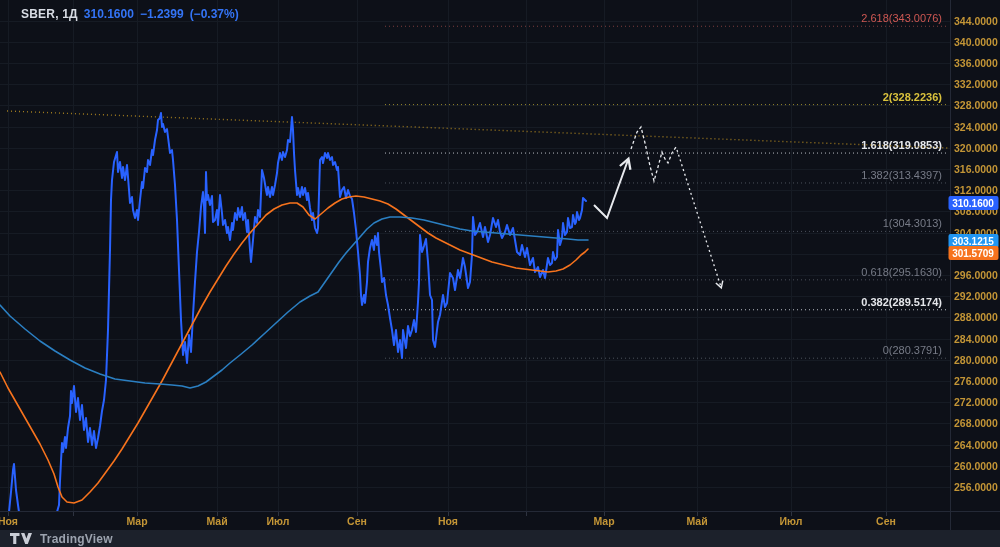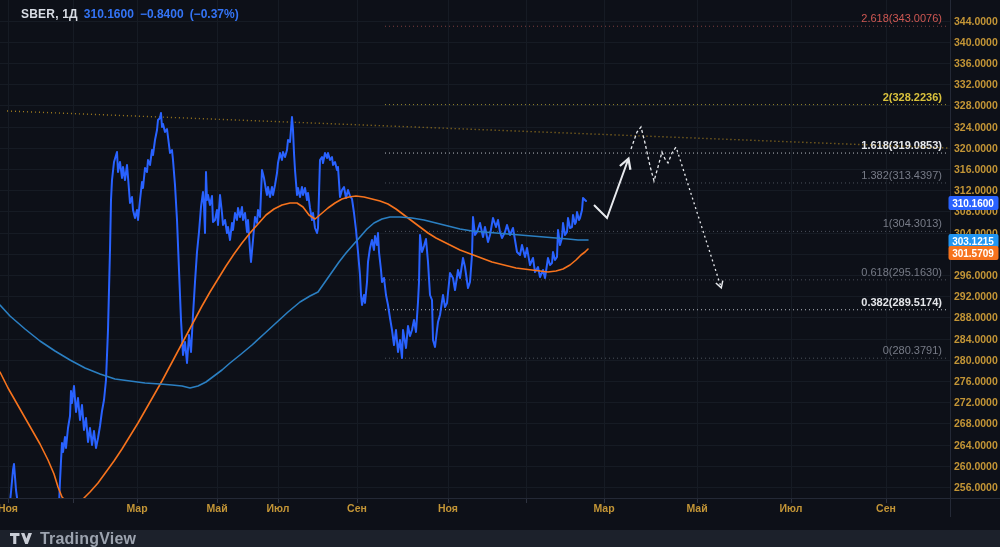--- a/index.html
+++ b/index.html
@@ -8,31 +8,31 @@
   #chart-svg{position:absolute;left:0;top:0;display:block;}
   
   #legend{position:absolute;left:13px;top:6px;line-height:16px;white-space:nowrap;}
   .lg-row{font-size:12px;height:16px;}
   .lg-sym{color:#d8dce4;font-weight:700;letter-spacing:.2px;margin-left:8px;}
   .lg-blue{color:#3474f6;font-weight:700;margin-left:6px;}
   .lg-ind{color:#cfa33e;font-size:11.5px;}
   .lg-ma100{color:#f57c00;font-weight:700;margin-left:6px;font-size:11.5px;}
   .lg-ma200{color:#2196f3;font-weight:700;margin-left:6px;font-size:11.5px;}
   
-  #time-axis{position:absolute;left:0;top:498px;width:1000px;height:18px;
+  #time-axis{position:absolute;left:0;top:511px;width:1000px;height:18px;
              border-top:1px solid #242936;overflow:hidden;background:#0d1018;}
   .t-label{position:absolute;top:3px;transform:translateX(-50%);font-size:10.5px;
            color:#c39536;font-weight:600;}
   .t-label.bright{color:#dcae47;font-weight:700;margin-top:36px;}
   .t-tick{position:absolute;top:0;width:1px;height:4px;background:#2e3340;}
   #ax-corner{position:absolute;left:950px;top:0;width:1px;height:18px;background:#242936;}
   
   #footer{position:absolute;left:0;top:530px;width:1000px;height:17px;background:#1c212b;
           display:flex;align-items:center;padding-left:10px;box-sizing:border-box;}
-  #footer .brand{color:#9ca3af;font-size:16px;font-weight:700;margin-left:7px;letter-spacing:.2px;}
+  #footer .brand{color:#9ca3af;font-size:12px;font-weight:700;margin-left:7px;letter-spacing:.2px;}
 </style>
 </head>
 <body>
 
 <div id="app">
 
   <svg id="chart-svg" width="1000" height="511">
       <defs>
         <marker id="arrowW" viewBox="0 0 10 10" refX="7" refY="5" markerWidth="7" markerHeight="7" orient="auto">
           <path d="M1,1 L8,5 L1,9" fill="none" stroke="#e8eaee" stroke-width="1.6"></path>
@@ -143,21 +143,21 @@
           <text x="973" y="244.5" fill="#ffffff" text-anchor="middle" font-size="10" font-weight="700">303.1215</text>
         </g>
         <g>
           <rect x="948.5" y="246" width="50" height="14" rx="2" fill="#f7731d"></rect>
           <text x="973" y="256.5" fill="#ffffff" text-anchor="middle" font-size="10" font-weight="700">301.5709</text>
         </g>
       </g>
     </svg>
 
   <div id="legend">
-    <div class="lg-row"><span class="lg-sym">SBER, 1Д</span><span class="lg-blue">310.1600</span><span class="lg-blue">−0.8400</span><span class="lg-blue">(−0.37%)</span>
+    <div class="lg-row"><span class="lg-sym">SBER, 1Д</span><span class="lg-blue">310.1600</span><span class="lg-blue">−1.2399</span><span class="lg-blue">(−0.37%)</span>
     </div>
   </div>
 
   <div id="time-axis">
       <div id="ax-corner"></div>
       <div class="t-tick" style="left: 8px;"></div>
       <div class="t-tick" style="left: 73px;"></div>
       <div class="t-tick" style="left: 137px;"></div>
       <div class="t-tick" style="left: 217px;"></div>
       <div class="t-tick" style="left: 278px;"></div>

